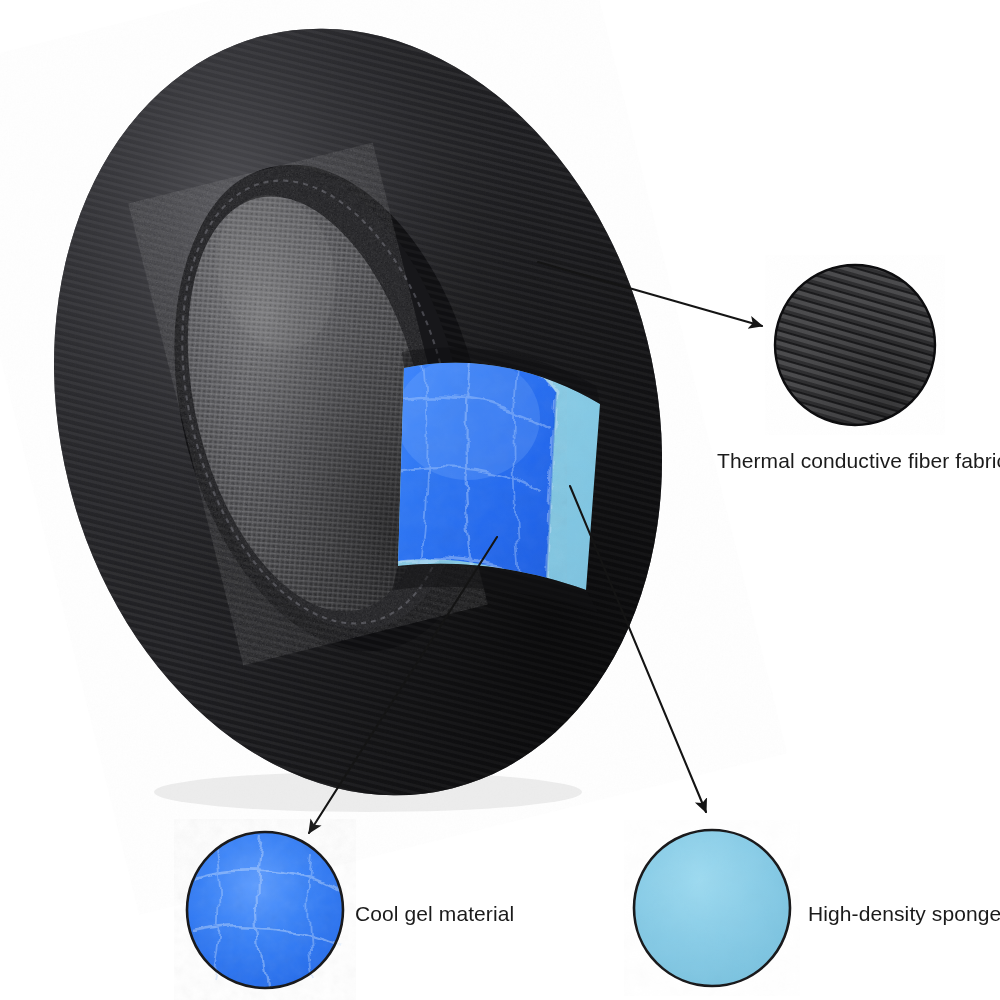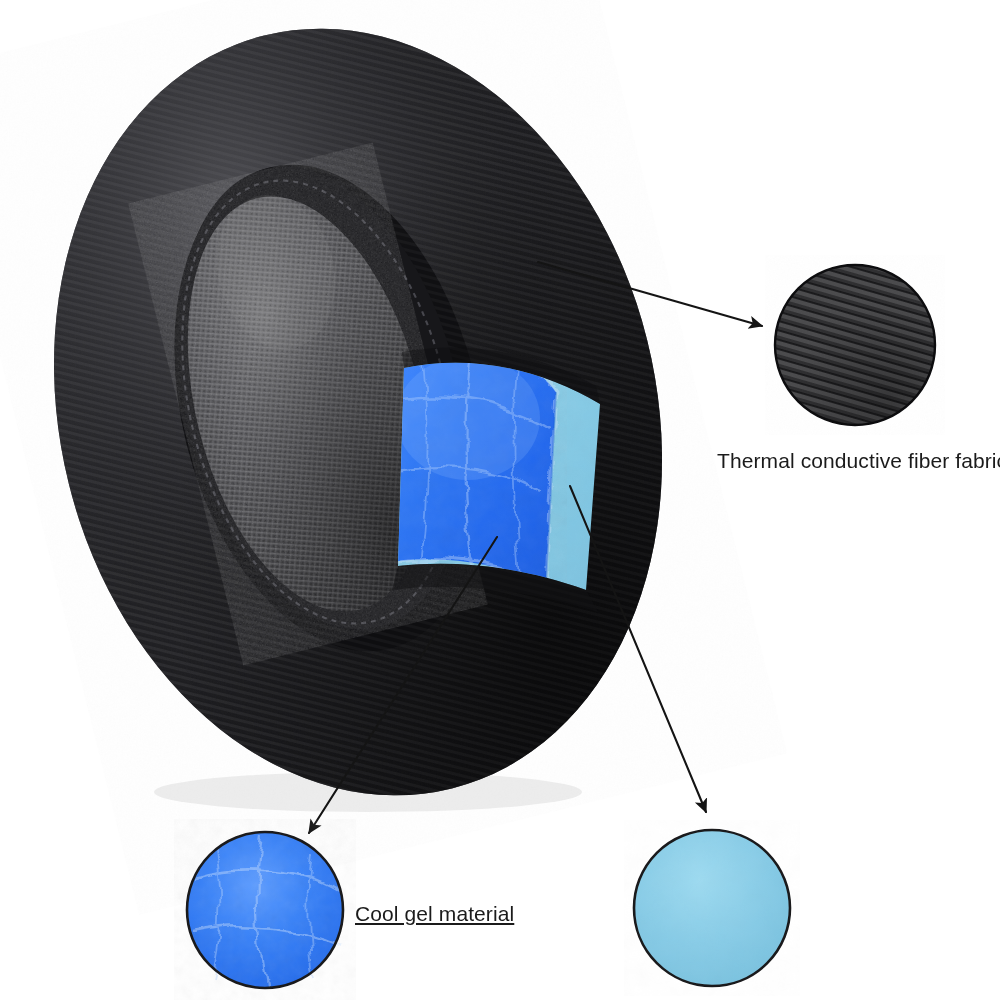--- a/index.html
+++ b/index.html
@@ -28,21 +28,21 @@
   .callout-label {
     position: absolute;
     font-family: "Liberation Sans", "DejaVu Sans", sans-serif;
     font-size: 21px;
     line-height: 24px;
     color: #1b1b1b;
     white-space: nowrap;
     letter-spacing: 0.1px;
   }
   #label-fabric  { left: 717px; top: 449px; }
-  #label-gel     { left: 355px; top: 902px; text-decoration: underline; }
+  #label-gel     { left: 355px; top: 902px; }
   #label-sponge  { left: 808px; top: 902px; }
 </style>
 </head>
 <body style="background: rgb(255, 255, 255);">
 
 <div id="stage">
 
   <svg id="scene" viewBox="0 0 1000 1000" xmlns="http://www.w3.org/2000/svg">
     <defs>
 
@@ -272,14 +272,15 @@
       <circle cx="712" cy="908" r="78" fill="url(#swatchSponge)"></circle>
       <circle cx="712" cy="908" r="78" fill="#ffffff" opacity="0.07" filter="url(#gelMottle)"></circle>
       <circle cx="712" cy="908" r="78" fill="none" stroke="#1a1a1c" stroke-width="2.6"></circle>
     </g>
   </svg>
 
   <div class="callout-label" id="label-fabric">Thermal conductive fiber fabric</div>
 
   <div class="callout-label" id="label-gel">Cool gel material</div>
 
+  <div class="callout-label" id="label-sponge">High-density sponge</div>
 
 </div>
 
 </body></html>

